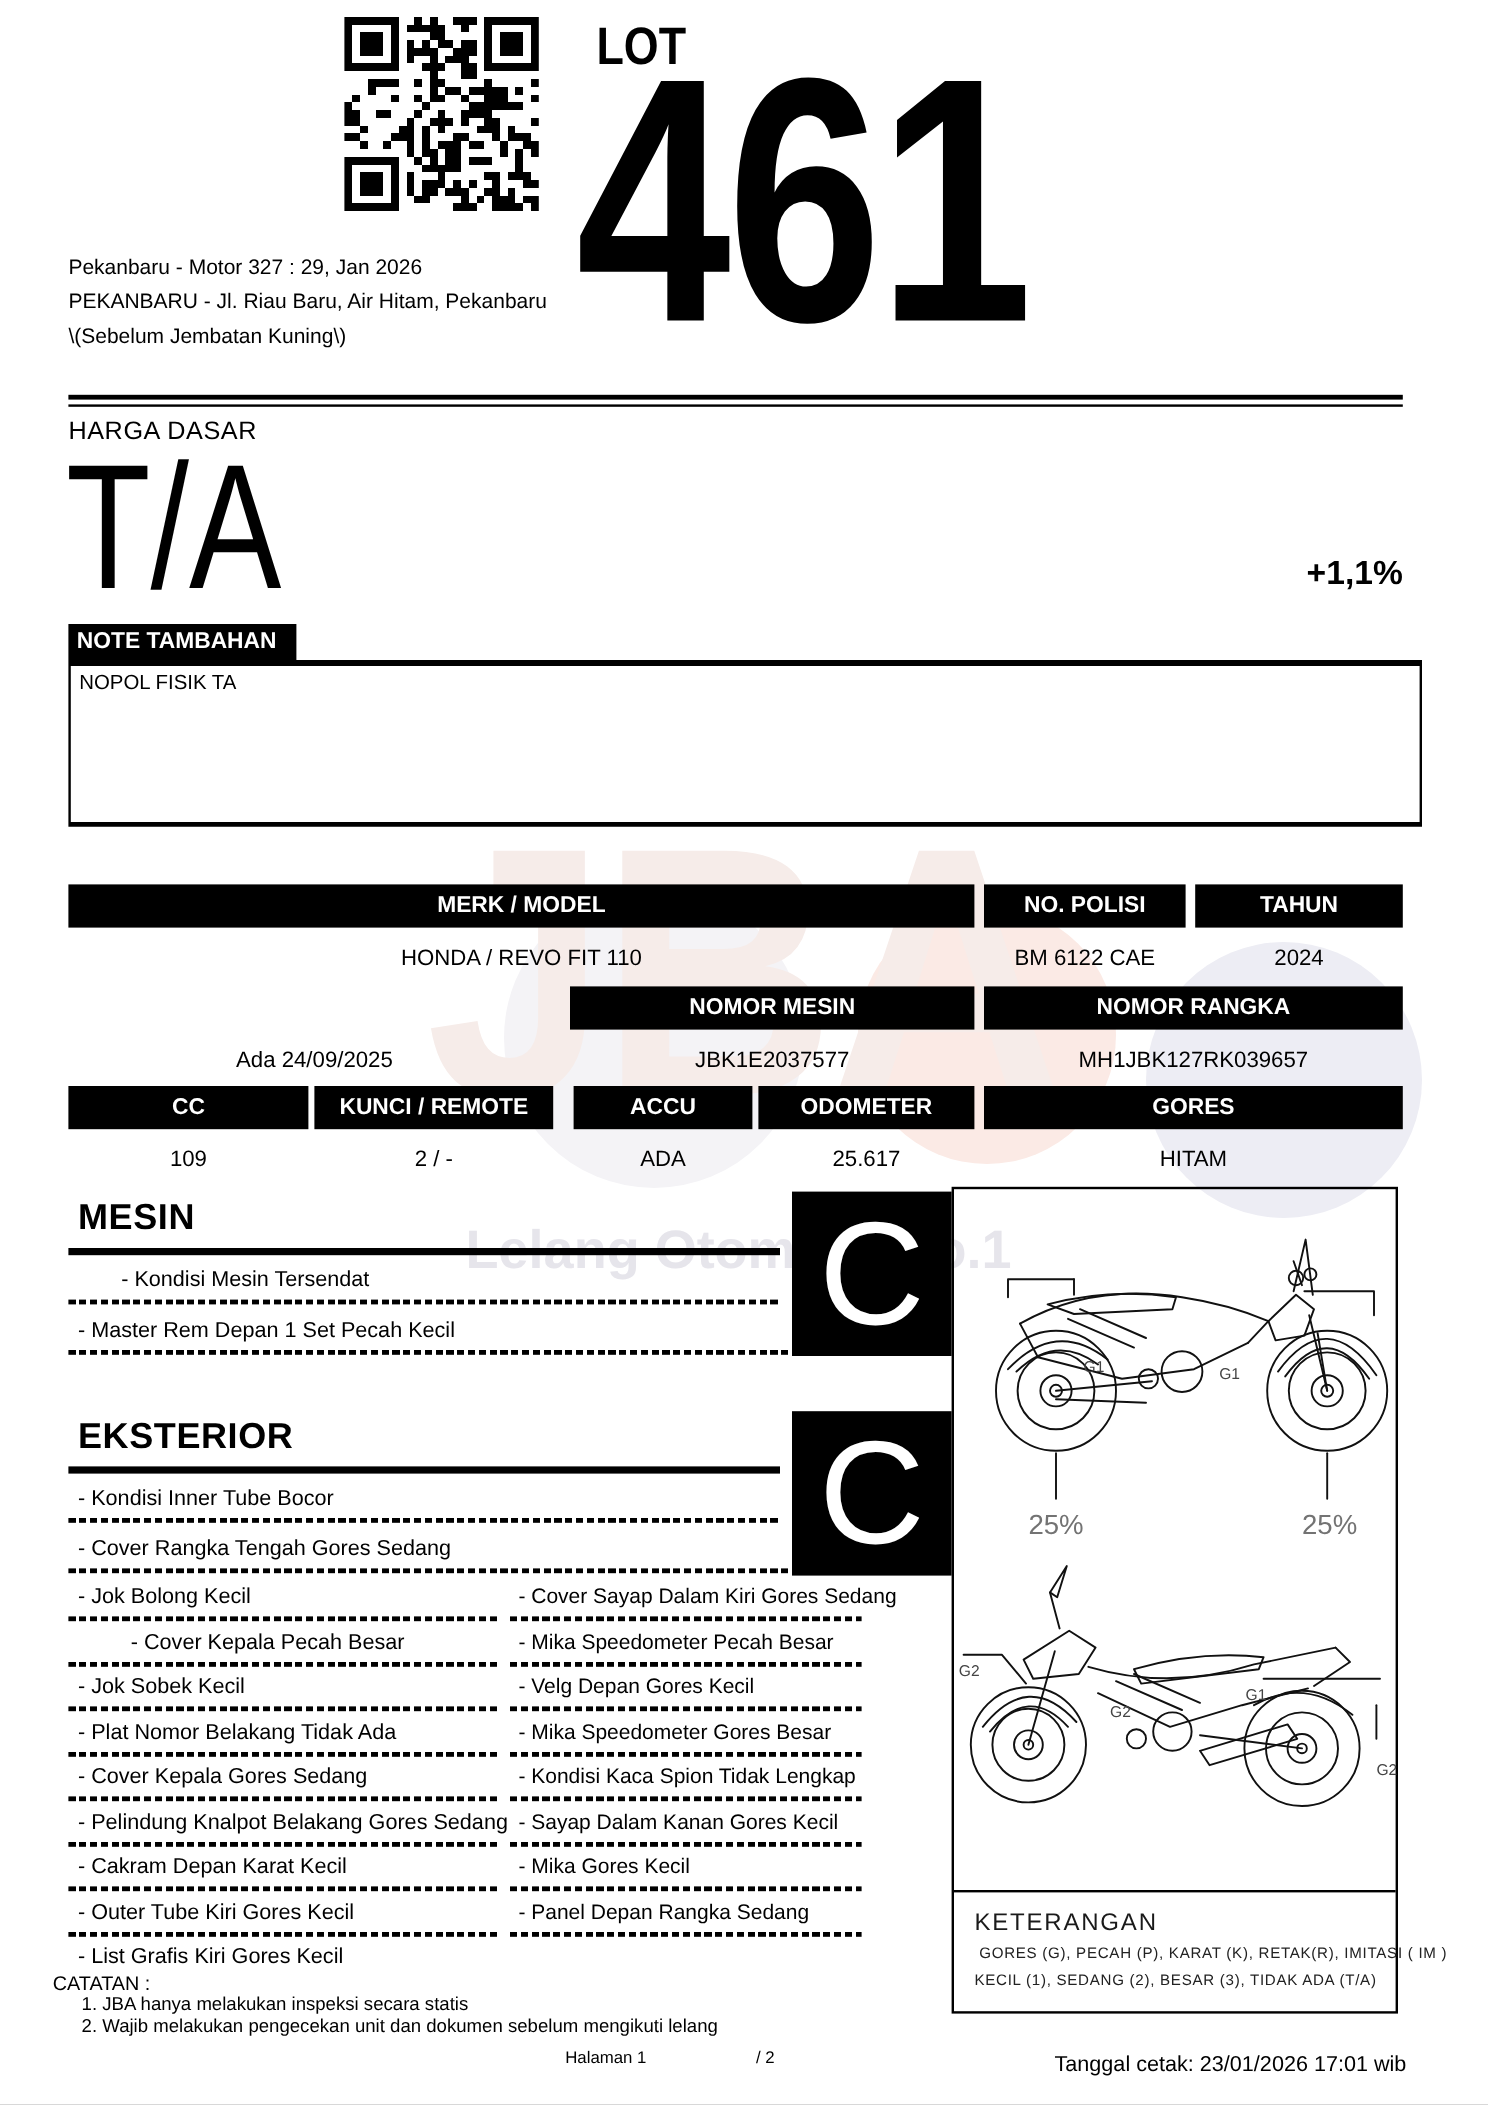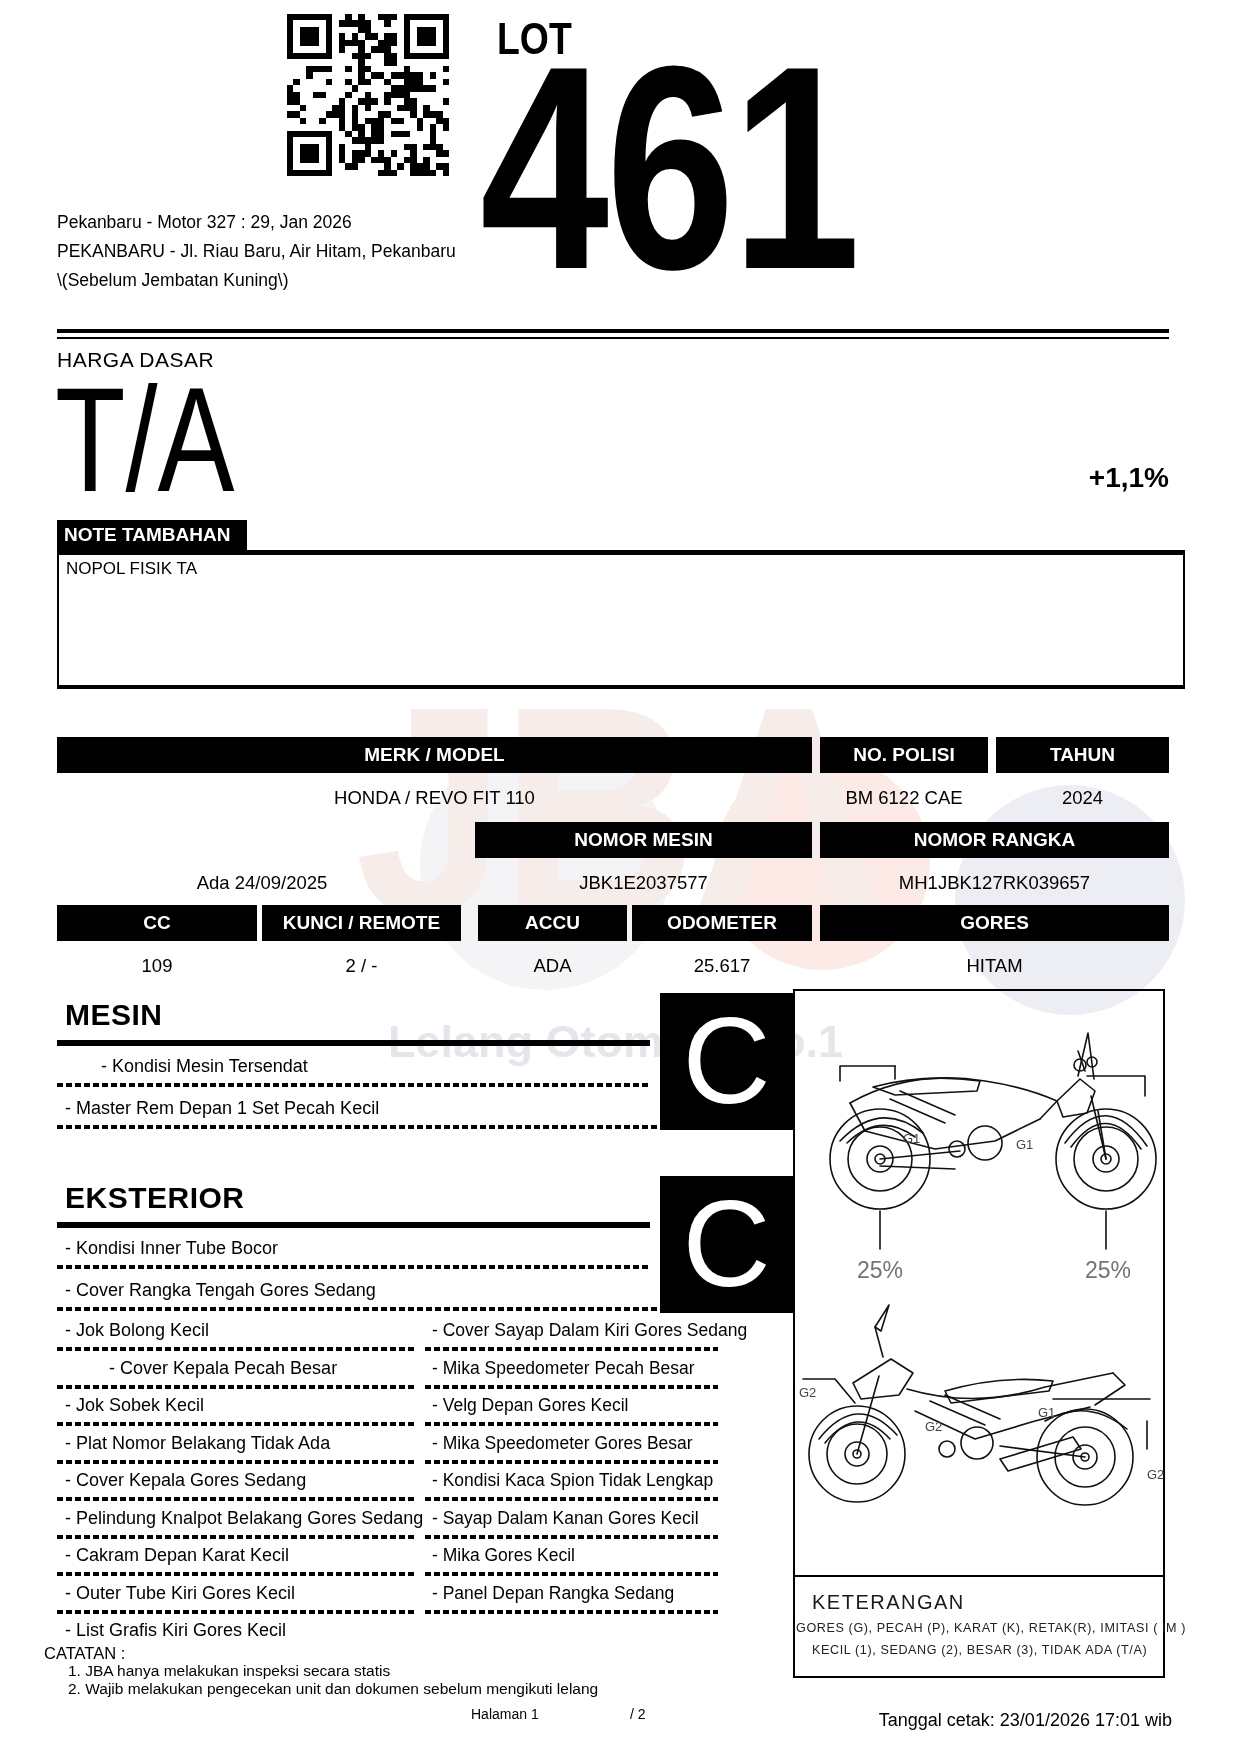--- a/index.html
+++ b/index.html
@@ -537,17 +537,17 @@
     <span class="glabel" style="left:221px;top:146px;">G1</span>
     <span class="tread" style="left:62px;top:266px;">25%</span>
     <span class="tread" style="left:290px;top:266px;">25%</span>
     <span class="glabel" style="left:4px;top:394px;">G2</span>
     <span class="glabel" style="left:130px;top:428px;">G2</span>
     <span class="glabel" style="left:243px;top:414px;">G1</span>
     <span class="glabel" style="left:352px;top:476px;">G2</span>
 
     <div class="panel-sep" style="top:584px;"></div>
     <div class="ket-title" style="left:17px;top:600px;">KETERANGAN</div>
-    <div class="ket-line" style="left:1px;top:630px;">GORES (G), PECAH (P), KARAT (K), RETAK(R), IMITASI ( IM )</div>
+    <div class="ket-line" style="left:21px;top:630px;">GORES (G), PECAH (P), KARAT (K), RETAK(R), IMITASI ( IM )</div>
     <div class="ket-line" style="left:17px;top:652px;">KECIL (1), SEDANG (2), BESAR (3), TIDAK ADA (T/A)</div>
   </div>
 
 </div>
 
 </body></html>

